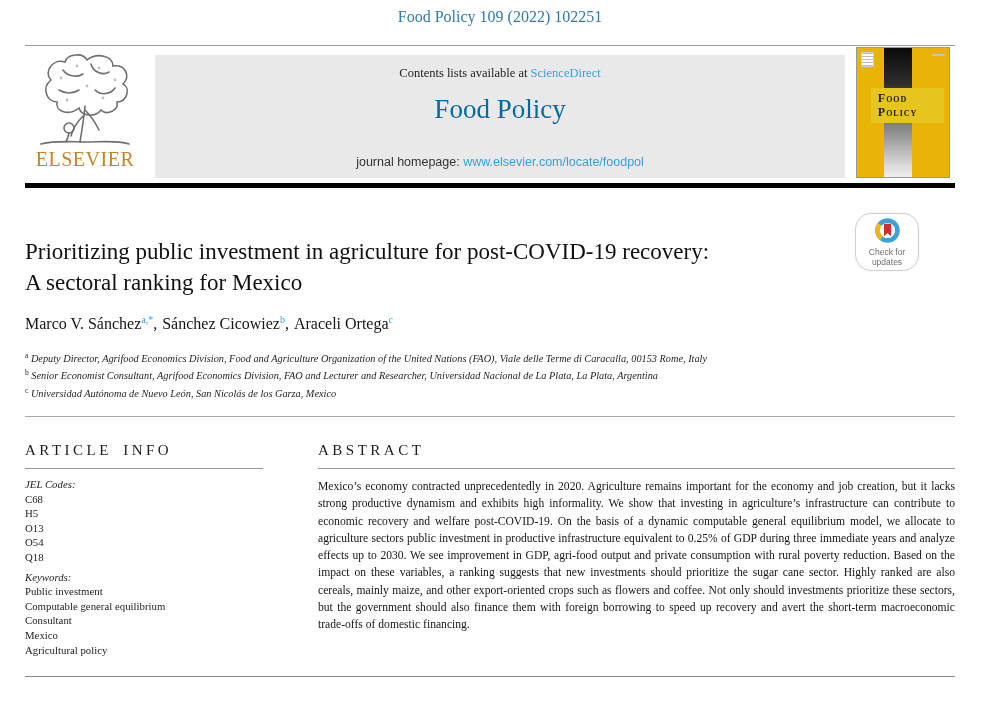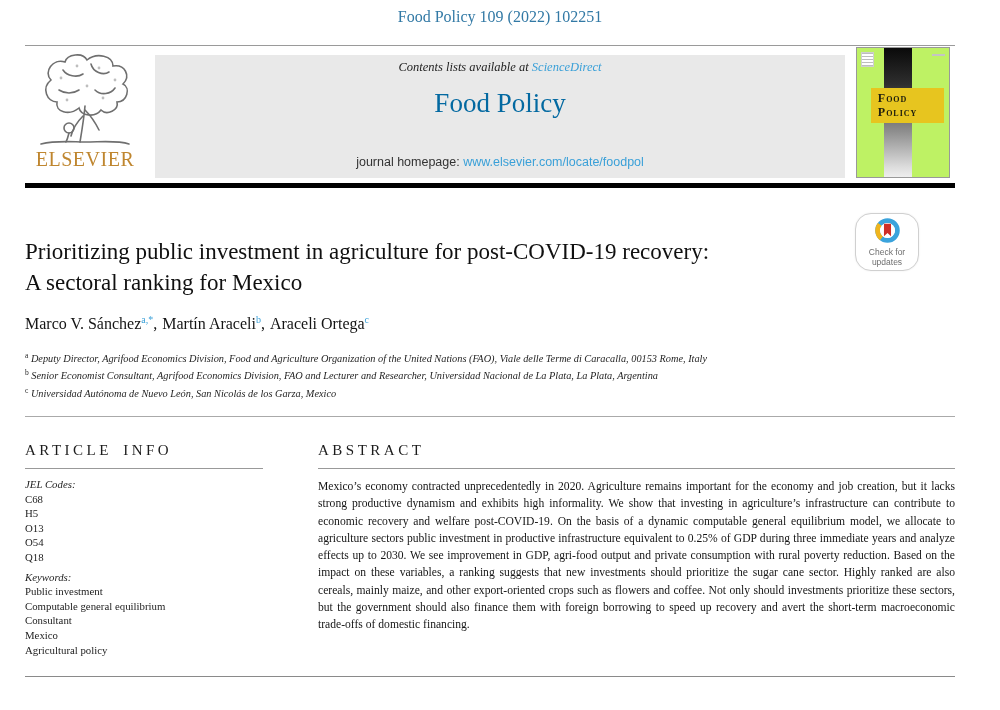--- a/index.html
+++ b/index.html
@@ -21,32 +21,32 @@
   .logo-block { position:absolute; left:25px; top:50px; width:120px; height:128px; text-align:center; }
   .logo-tree { display:block; margin:0 auto; }
   .elsevier-word {
     display:block; font-size:20px; letter-spacing:0.5px; color:#bf862f;
     margin-top:-2px; font-weight:400;
   }
   .masthead-box {
     position:absolute; left:155px; top:55px; width:690px; height:123px;
     background:#e9e9e9; text-align:center;
   }
-  .contents-line { margin-top:5px; font-size:12.5px; color:#222;font-style:italic; }
+  .contents-line { margin-top:11px; font-size:12.5px; color:#222; }
   .link { color:#3aa0d8; text-decoration:none; cursor:pointer; }
   .journal-title { font-size:27px; margin-top:13px; color:#0369a1; }
   .homepage-line {
     position:absolute; bottom:9px; left:0; right:0;
     font-family:"Liberation Sans", sans-serif; font-size:12.5px; color:#333;
   }
 
   
   .cover {
     position:absolute; left:856px; top:47px; width:94px; height:131px;
-    background:#bef264; border:1px solid #999; box-sizing:border-box;
+    background:#eab308; border:1px solid #999; box-sizing:border-box;
   }
   .cover-strip {
     position:absolute; left:29%; top:0; width:31%; height:100%;
     background:linear-gradient(#0a0a0a 0%, #2e2e2e 28%, #8f8f8f 65%, #dcdcdc 92%, #eeeeee 100%);
   }
   .cover-stamp {
     position:absolute; left:4px; top:4px; width:11px; height:13px;
     background:repeating-linear-gradient(#bdbdbd 0 1px, #ffffff 1px 3px);
     border:1px solid #cfcfcf;
   }
@@ -161,21 +161,21 @@
       <circle cx="13" cy="13" r="7.2" fill="#ffffff"></circle>
       <path d="M9.6 6.5 h6.8 v12 l-3.4 -3 l-3.4 3 z" fill="#cf2e27"></path>
     </svg>
     <div class="badge-text">
       <div>Check for</div>
       <div>updates</div>
     </div>
   </div>
 
   <div class="authors">
-    <span>Marco V. Sánchez</span><sup>a,*</sup><span class="author-sep">,</span><span>Martín Araceli</span><sup>b</sup><span class="author-sep">,</span><span>Araceli Ortega</span><sup>c</sup>
+    <span>Marco V. Sánchez</span><sup>a,*</sup><span class="author-sep">,</span><span>Sánchez Cicowiez</span><sup>b</sup><span class="author-sep">,</span><span>Araceli Ortega</span><sup>c</sup>
   </div>
 
   <div class="affils">
     <div><sup>a</sup><span> Deputy Director, Agrifood Economics Division, Food and Agriculture Organization of the United Nations (FAO), Viale delle Terme di Caracalla, 00153 Rome, Italy</span></div>
     <div><sup>b</sup><span> Senior Economist Consultant, Agrifood Economics Division, FAO and Lecturer and Researcher, Universidad Nacional de La Plata, La Plata, Argentina</span></div>
     <div><sup>c</sup><span> Universidad Autónoma de Nuevo León, San Nicolás de los Garza, Mexico</span></div>
   </div>
 
   <div class="rule rule-mid"></div>
 

